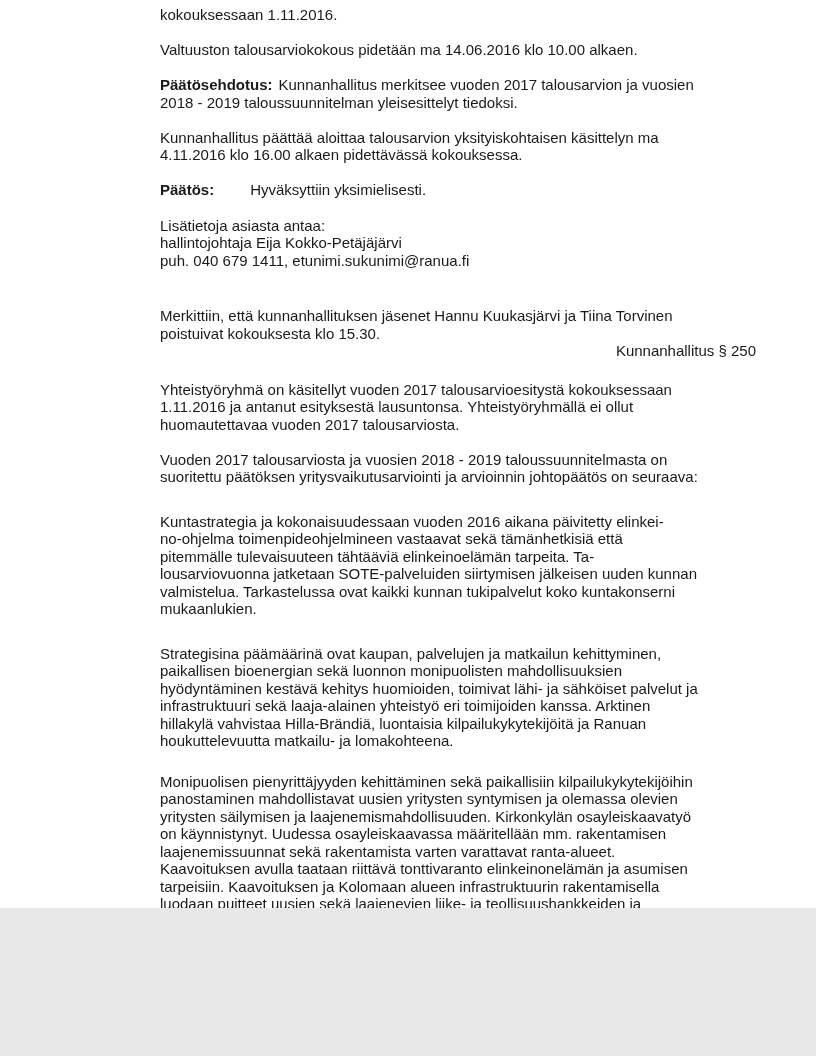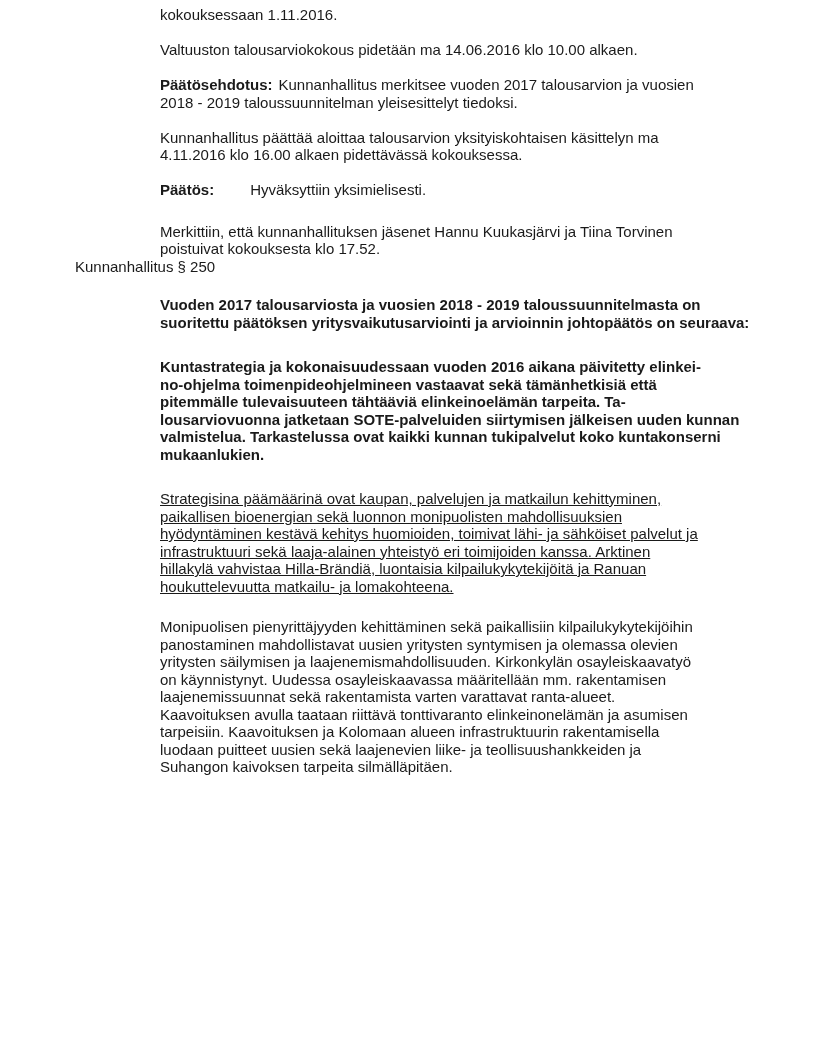--- a/index.html
+++ b/index.html
@@ -4,21 +4,21 @@
 <title>Kunnanhallitus § 250</title>
 <style>
   html, body {
     margin: 0;
     padding: 0;
     background: #e8e8e8;
   }
   .page {
     position: relative;
     width: 816px;
-    height: 1056px;
+    height: 908px;
     margin: 0 auto;
     background: #ffffff;
     overflow: hidden;
     font-family: "Liberation Sans", "DejaVu Sans", sans-serif;
     font-size: 15px;
     line-height: 17.5px;
     color: #1a1a1a;
   }
   .content {
     padding: 6px 60px 0 160px;
@@ -30,26 +30,26 @@
     white-space: pre-line;
   }
   .lbl {
     font-weight: bold;
     margin-right: 6px;
   }
   .tab-gap {
     display: inline-block;
     width: 30px;
   }
-  .mb-30 { margin-bottom: 24px; }
+  .mb-30 { margin-bottom: 18px; }
   .mb-38 { margin-bottom: 38px; }
   .mb-0  { margin-bottom: 0; }
-  .mb-21 { margin-bottom: 21px; }
-  .mb-27 { margin-bottom: 27px; font-weight: bold; }
-  .mb-23 { margin-bottom: 23px; text-decoration: underline; }
+  .mb-21 { margin-bottom: 21px; text-align: right; }
+  .mb-27 { margin-bottom: 27px; }
+  .mb-23 { margin-bottom: 23px; }
   .margin-note {
     margin-left: -85px;
   }
 </style>
 </head>
 <body>
 
 <div class="page">
   <div class="content">
 
@@ -59,27 +59,33 @@
     <p class="para ml">Valtuuston talousarviokokous pidetään ma 14.06.2016 klo 10.00 alkaen.</p>
 
     <p class="para"><span class="lbl">Päätösehdotus:</span><span class="ml">Kunnanhallitus merkitsee vuoden 2017 talousarvion ja vuosien
 2018 - 2019 taloussuunnitelman yleisesittelyt tiedoksi.</span></p>
 
     <p class="para ml">Kunnanhallitus päättää aloittaa talousarvion yksityiskohtaisen käsittelyn ma
 4.11.2016 klo 16.00 alkaen pidettävässä kokouksessa.</p>
 
     <p class="para mb-30"><span class="lbl">Päätös:</span><span class="tab-gap"></span><span>Hyväksyttiin yksimielisesti.</span></p>
 
+    <p class="para ml mb-38">Lisätietoja asiasta antaa:
+hallintojohtaja Eija Kokko-Petäjäjärvi
+puh. 040 679 1411, etunimi.sukunimi@ranua.fi</p>
 
 
     <p class="para ml mb-0">Merkittiin, että kunnanhallituksen jäsenet Hannu Kuukasjärvi ja Tiina Torvinen
-poistuivat kokouksesta klo 17.52.</p>
+poistuivat kokouksesta klo 15.30.</p>
 
     <p class="para margin-note mb-21">Kunnanhallitus § 250</p>
 
+    <p class="para ml">Yhteistyöryhmä on käsitellyt vuoden 2017 talousarvioesitystä kokouksessaan
+1.11.2016 ja antanut esityksestä lausuntonsa. Yhteistyöryhmällä ei ollut
+huomautettavaa vuoden 2017 talousarviosta.</p>
 
     <p class="para ml mb-27">Vuoden 2017 talousarviosta ja vuosien 2018 - 2019 taloussuunnitelmasta on
 suoritettu päätöksen yritysvaikutusarviointi ja arvioinnin johtopäätös on seuraava:</p>
 
     <p class="para ml mb-27">Kuntastrategia ja kokonaisuudessaan vuoden 2016 aikana päivitetty elinkei-
 no-ohjelma toimenpideohjelmineen vastaavat sekä tämänhetkisiä että
 pitemmälle tulevaisuuteen tähtääviä elinkeinoelämän tarpeita. Ta-
 lousarviovuonna jatketaan SOTE-palveluiden siirtymisen jälkeisen uuden kunnan
 valmistelua. Tarkastelussa ovat kaikki kunnan tukipalvelut koko kuntakonserni
 mukaanlukien.</p>

